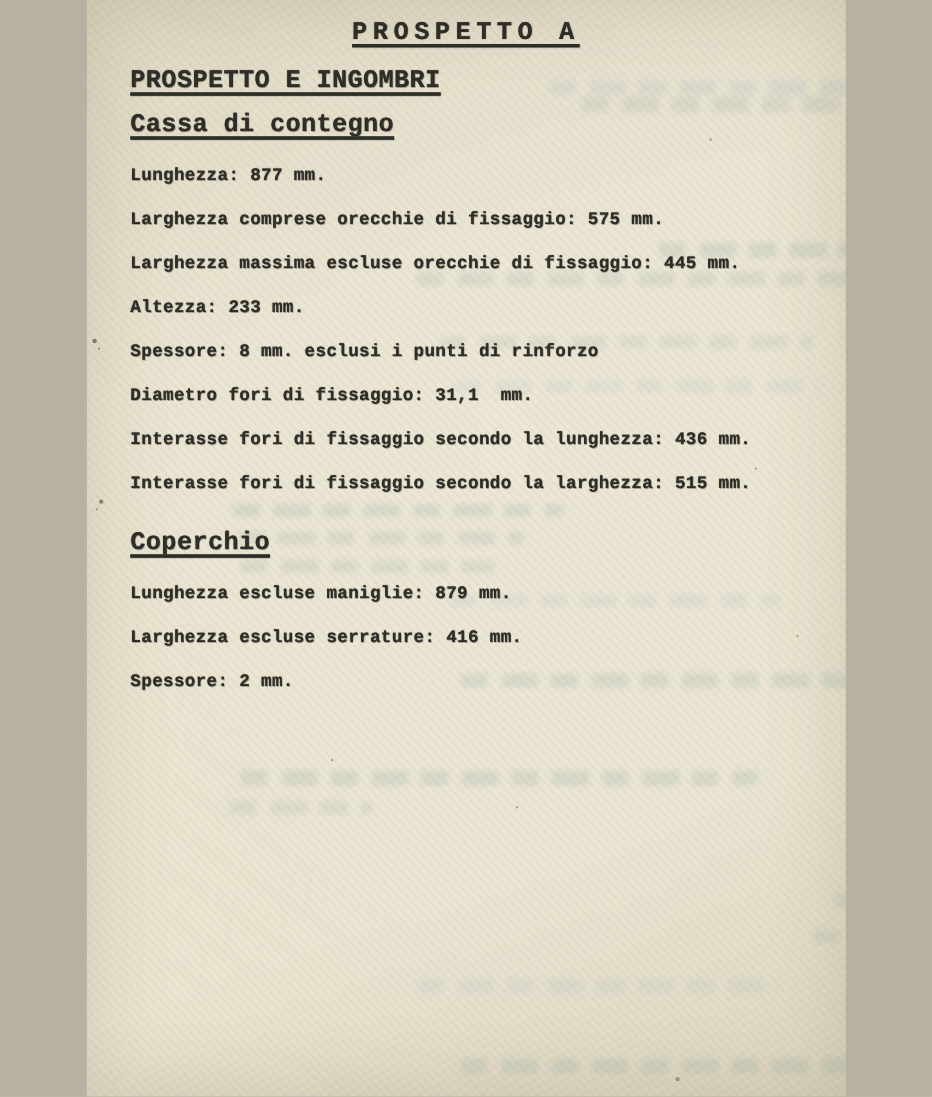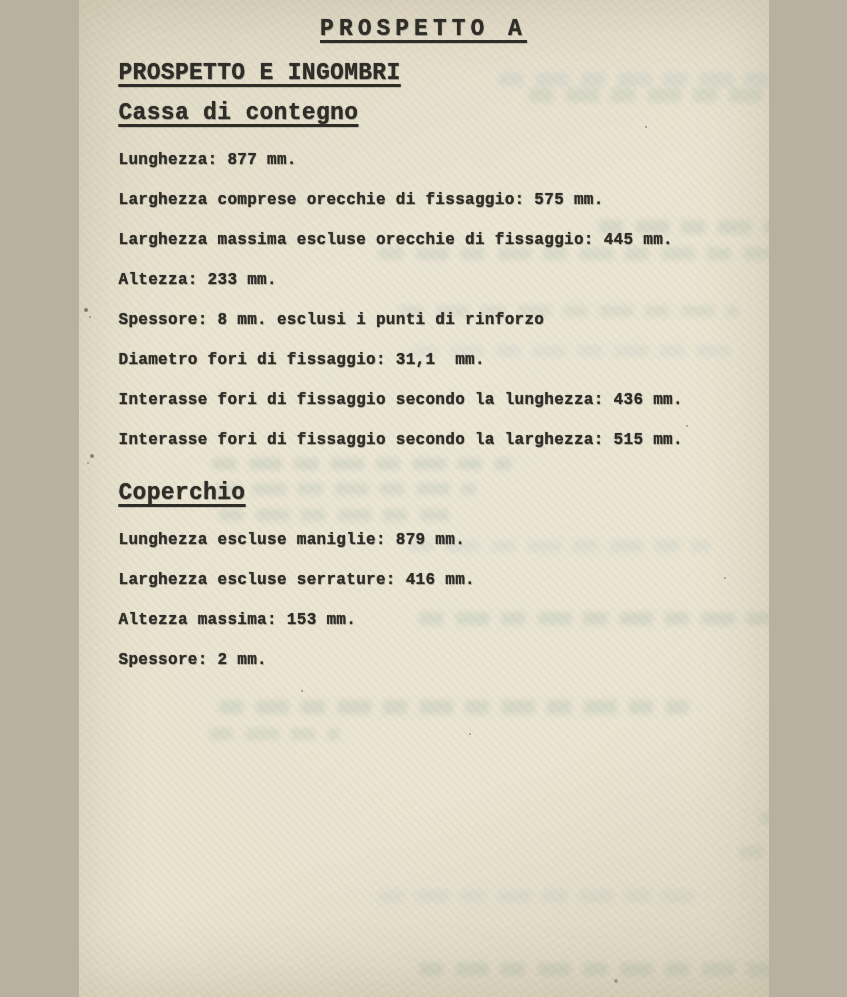--- a/index.html
+++ b/index.html
@@ -173,18 +173,17 @@
     <p class="typed">Spessore: 8 mm. esclusi i punti di rinforzo</p>
     <p class="typed">Diametro fori di fissaggio: 31,1  mm.</p>
     <p class="typed">Interasse fori di fissaggio secondo la lunghezza: 436 mm.</p>
     <p class="typed">Interasse fori di fissaggio secondo la larghezza: 515 mm.</p>
   </div>
 
   <div class="section section-coperchio">
     <h3 class="typed underlined">Coperchio</h3>
     <p class="typed">Lunghezza escluse maniglie: 879 mm.</p>
     <p class="typed">Larghezza escluse serrature: 416 mm.</p>
-    <p class="typed">Altezza massima: 153 mm.</p>
     <p class="typed">Spessore: 2 mm.</p>
   </div>
 
 
 </div>
 
 </body></html>

